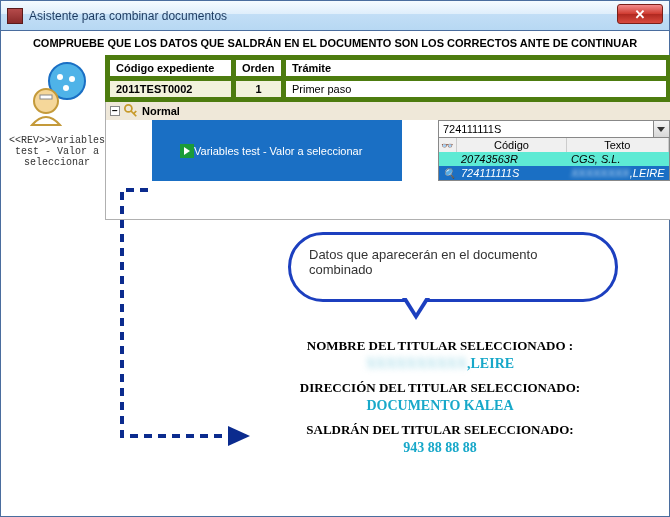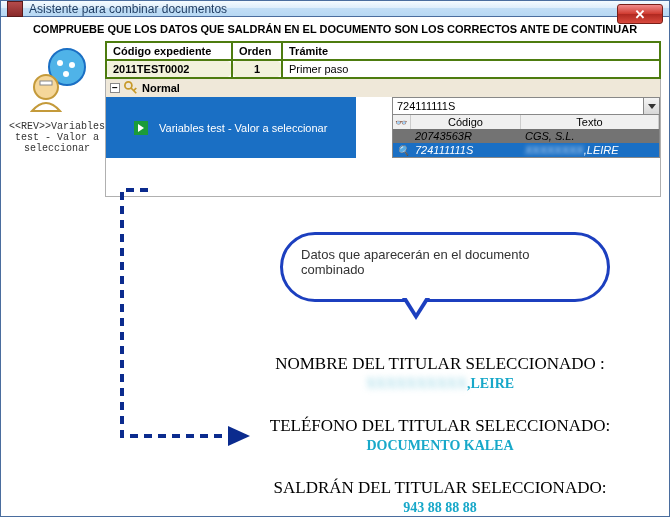--- a/index.html
+++ b/index.html
@@ -15,21 +15,21 @@
   }
   
   .window {
     border: 1px solid #4a6d9e;
     width: 670px;
     height: 517px;
     background: #fff;
     box-shadow: 4px 4px 8px rgba(0,0,0,0.4);
   }
   .titlebar {
-    height: 16px;
+    height: 30px;
     background: linear-gradient(to bottom, #f5fbff 0%, #dfeefb 45%, #c2def6 46%, #b7d8f3 100%);
     border-bottom: 1px solid #4a6d9e;
     display: flex;
     align-items: center;
     position: relative;
     padding-left: 6px;
   }
   .titlebar .app-icon {
     width: 16px; height: 16px;
     margin-right: 6px;
@@ -86,21 +86,21 @@
   .rightcol {
     flex: 1;
     position: relative;
   }
   table.hdr {
     width: 100%;
     border-collapse: collapse;
     font-size: 11px;
   }
   table.hdr th, table.hdr td {
-    border: 2px solid #4d7c0f;
+    border: 5px solid #4d7c0f;
     padding: 2px 6px;
     text-align: left;
     background: #fff;
   }
   table.hdr td.data {
     background: #f2f2dc;
     font-weight: bold;
     border-radius: 8px;
   }
   table.hdr td.center { text-align: center; }
@@ -134,21 +134,22 @@
   .tree-row {
     display: flex;
   }
   .tree-row .var-cell {
     flex: 0 0 250px;
     background: #1a6fc4;
     color: #fff;
     padding: 2px 8px 2px 28px;
     display: flex;
     align-items: center;
-    gap: 11px;
+    gap: 0;
+    margin-left: 46px;
   }
   .tree-row .var-cell .play-icon {
     width: 14px; height: 14px;
     background: #1b9b3a;
     display: inline-flex;
     align-items: center;
     justify-content: center;
   }
   .tree-row .var-cell .play-icon::before {
     content: "";
@@ -184,21 +185,21 @@
   }
   .combo .drop::after {
     content: "";
     border-left: 4px solid transparent;
     border-right: 4px solid transparent;
     border-top: 5px solid #333;
   }
   .dropdown-list {
     border: 1px solid #888;
     border-top: none;
-    background: #737373;
+    background: #5eead4;
     font-size: 11px;
   }
   .dropdown-list .dl-header {
     display: flex;
     background: #f0f0f0;
   }
   .dropdown-list .dl-header > div {
     border-right: 1px solid #ccc;
     text-align: center;
     padding: 1px 2px;
@@ -216,21 +217,21 @@
   .dl-col-code { flex: 0 0 110px; }
   .dl-col-text { flex: 1; }
   .dl-row.sel { background: #1a6fc4; color: #fff; }
   .dl-row.sel .blur { filter: blur(2px); color: #cfe4fa; }
   .search-ico::before { content: "\1F50D"; font-size: 10px; }
   .binoc::before { content: "\1F453"; font-size: 10px; }
 
   
   .callout {
     position: absolute;
-    left: 280px;
+    left: 288px;
     top: 232px;
     width: 330px;
     height: 70px;
     border: 3px solid #1c3fbf;
     border-radius: 36px;
     background: #fff;
     padding: 12px 18px;
     font-size: 13px;
     color: #333;
   }
@@ -266,24 +267,24 @@
   
   .doc-preview {
     position: absolute;
     left: 230px;
     top: 330px;
     width: 420px;
     text-align: center;
     font-family: "Times New Roman", serif;
   }
   .doc-preview .label {
-    font-weight: normal;
-    font-size: 17px;
+    font-weight: bold;
+    font-size: 13px;
     color: #000;
-    margin-top: 24px;
+    margin-top: 8px;
   }
   .doc-preview .value {
     font-weight: bold;
     font-size: 14px;
     color: #18a8c9;
     margin-top: 2px;
   }
   .doc-preview .value .blur { filter: blur(3px); color: #9fd8e6; }
 </style>
 </head>
@@ -383,20 +384,20 @@
 
   <svg class="dash-arrow" width="260" height="280" style="left:118px; top:186px">
     <path d="M 30 4 L 4 4 L 4 250 L 110 250" fill="none" stroke="#0b2b8e" stroke-width="4" stroke-dasharray="8 6"></path>
     <polygon points="110,240 132,250 110,260" fill="#0b2b8e"></polygon>
   </svg>
 
   <div class="doc-preview">
     <div class="label">NOMBRE DEL TITULAR SELECCIONADO :</div>
     <div class="value"><span class="blur">XXXXXXXXXX</span><span>,LEIRE</span></div>
 
-    <div class="label">TELÉFONO DEL TITULAR SELECCIONADO:</div>
+    <div class="label">DIRECCIÓN DEL TITULAR SELECCIONADO:</div>
     <div class="value">DOCUMENTO KALEA</div>
 
     <div class="label">SALDRÁN DEL TITULAR SELECCIONADO:</div>
     <div class="value">943 88 88 88</div>
   </div>
 
 </div>
 
 </body></html>

